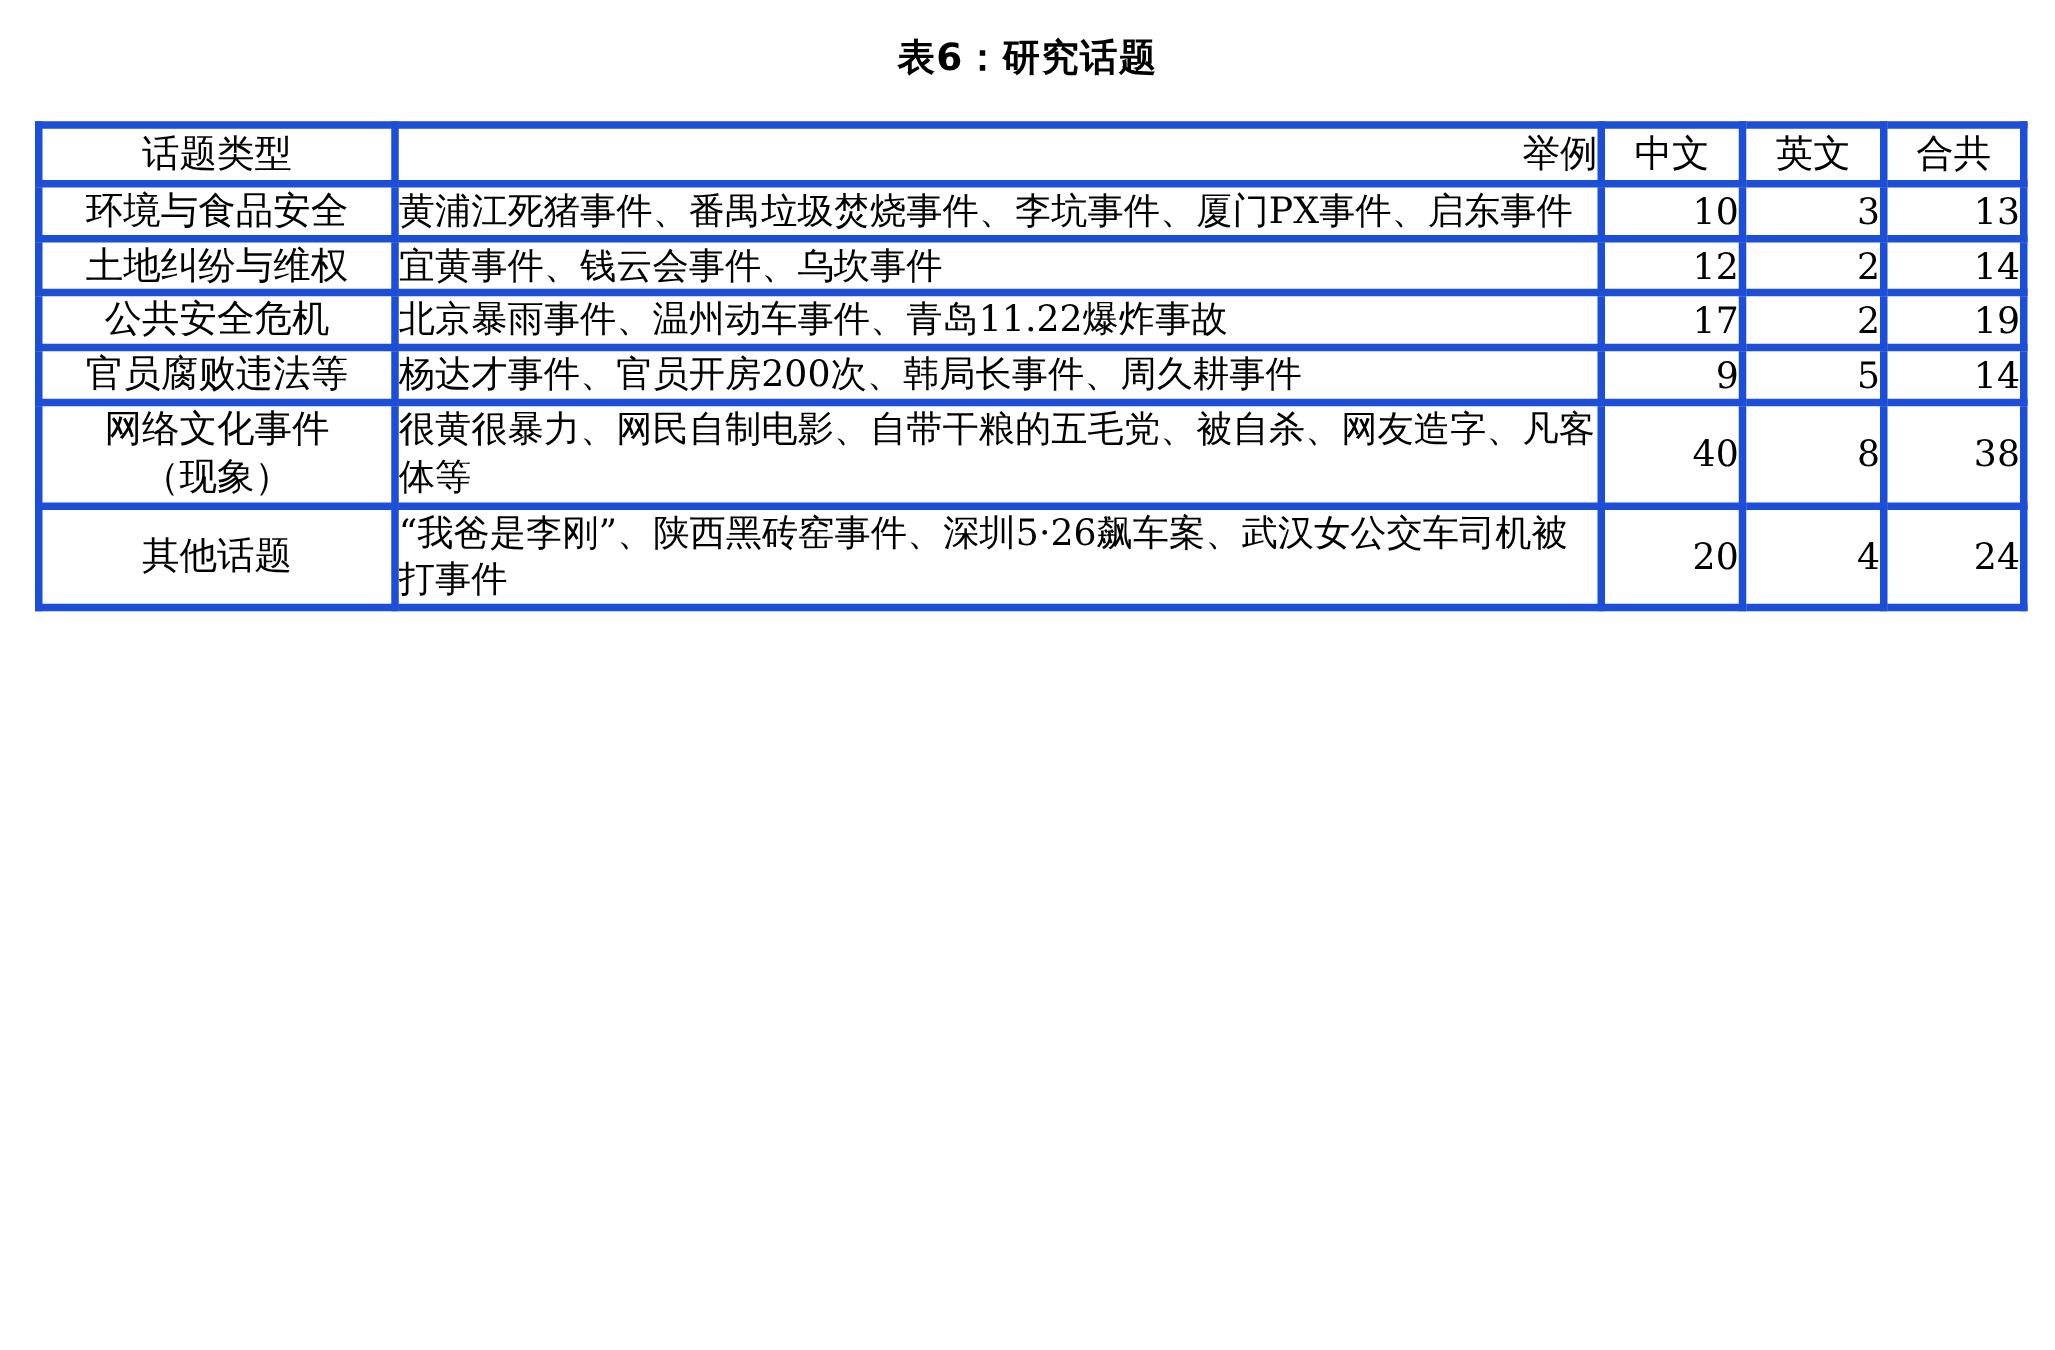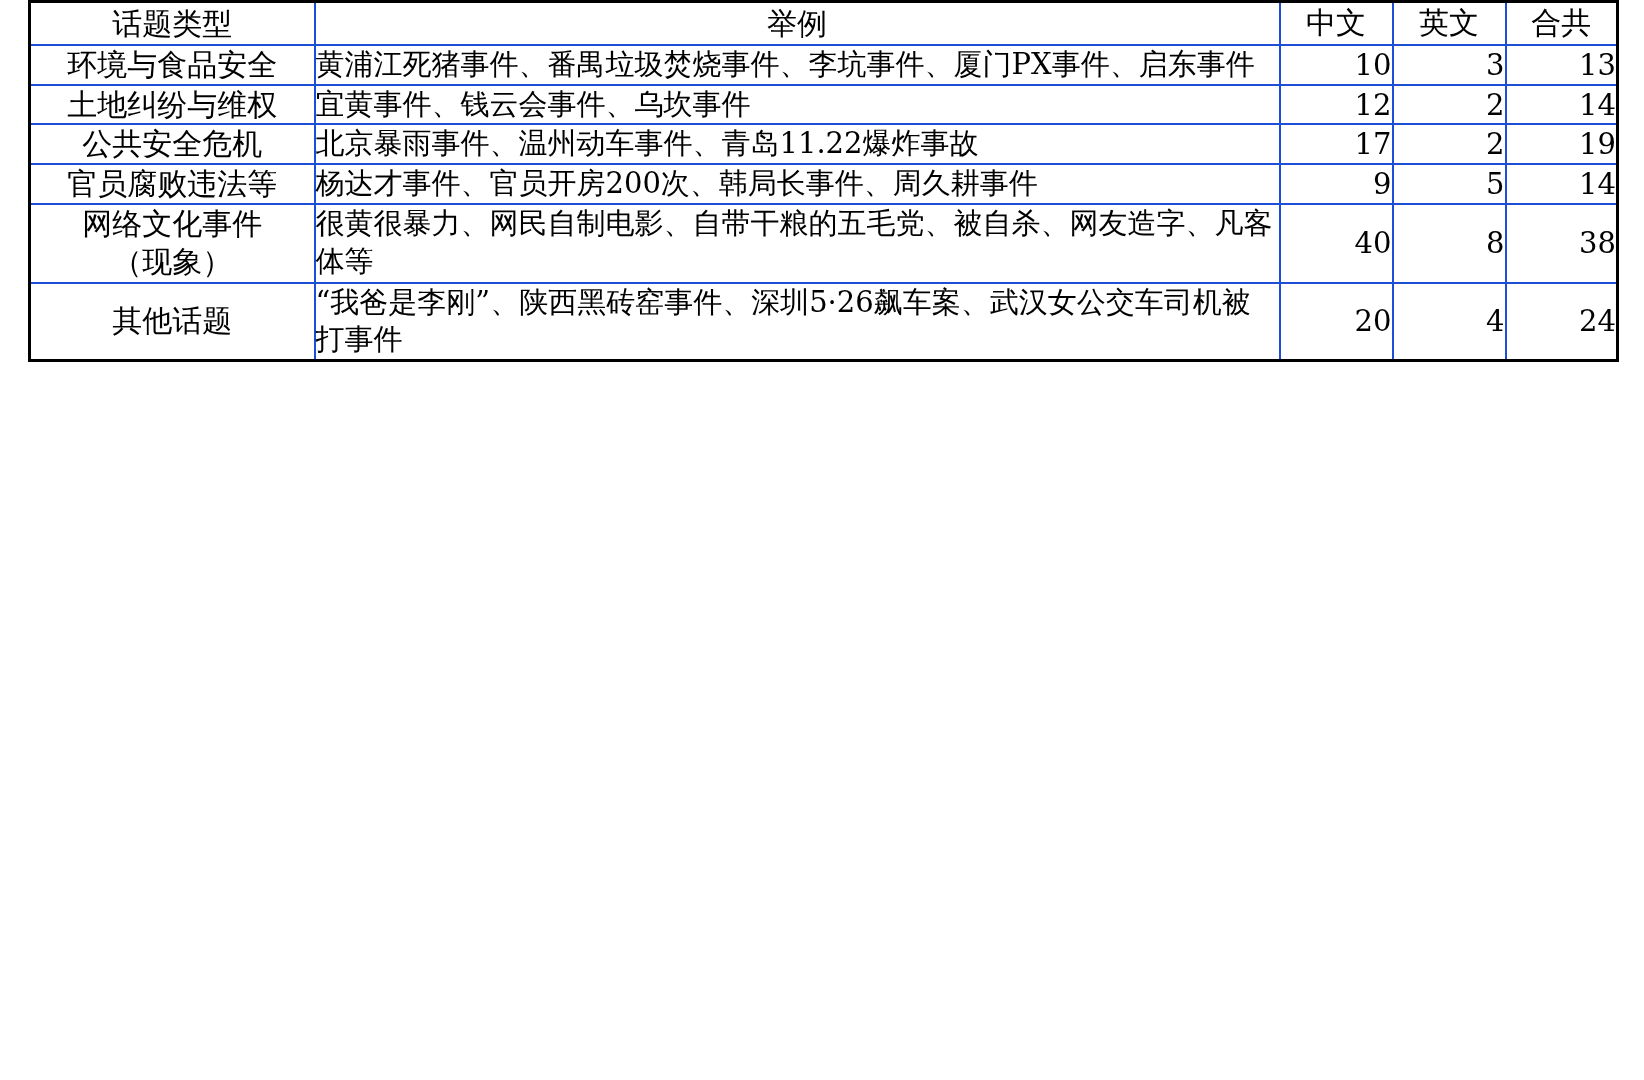--- a/index.html
+++ b/index.html
@@ -30,21 +30,21 @@
     margin-top: 26px;
     margin-bottom: 30px;
   }
   table.topics {
     border-collapse: collapse;
     width: 1588px;
     table-layout: fixed;
     border: 3px solid #000;
   }
   table.topics td, table.topics th {
-    border: 2px solid #1d4ed8;
+    border: 6px solid #1d4ed8;
     padding: 0;
     vertical-align: middle;
     font-weight: normal;
   }
   col.c-type { width: 285px; }
   col.c-example { width: 965px; }
   col.c-cn { width: 113px; }
   col.c-en { width: 113px; }
   col.c-total { width: 112px; }
 
@@ -66,28 +66,29 @@
     padding: 6px 2px;
   }
   thead .cell-type,
   thead .cell-example,
   thead .cell-num {
     font-size: 30px;
     text-align: center;
     padding-top: 14px;
     padding-bottom: 14px;
   }
-  thead .cell-example { padding-left: 4px; }
+  thead .cell-example { padding-left: 4px; text-align: right; }
   .two-line { line-height: 1.28; }
 </style>
 </head>
 <body>
 
 <div class="page">
 
+  <div class="title">表6：研究话题</div>
 
   <table class="topics">
     <colgroup>
       <col class="c-type">
       <col class="c-example">
       <col class="c-cn">
       <col class="c-en">
       <col class="c-total">
     </colgroup>
     <thead>

